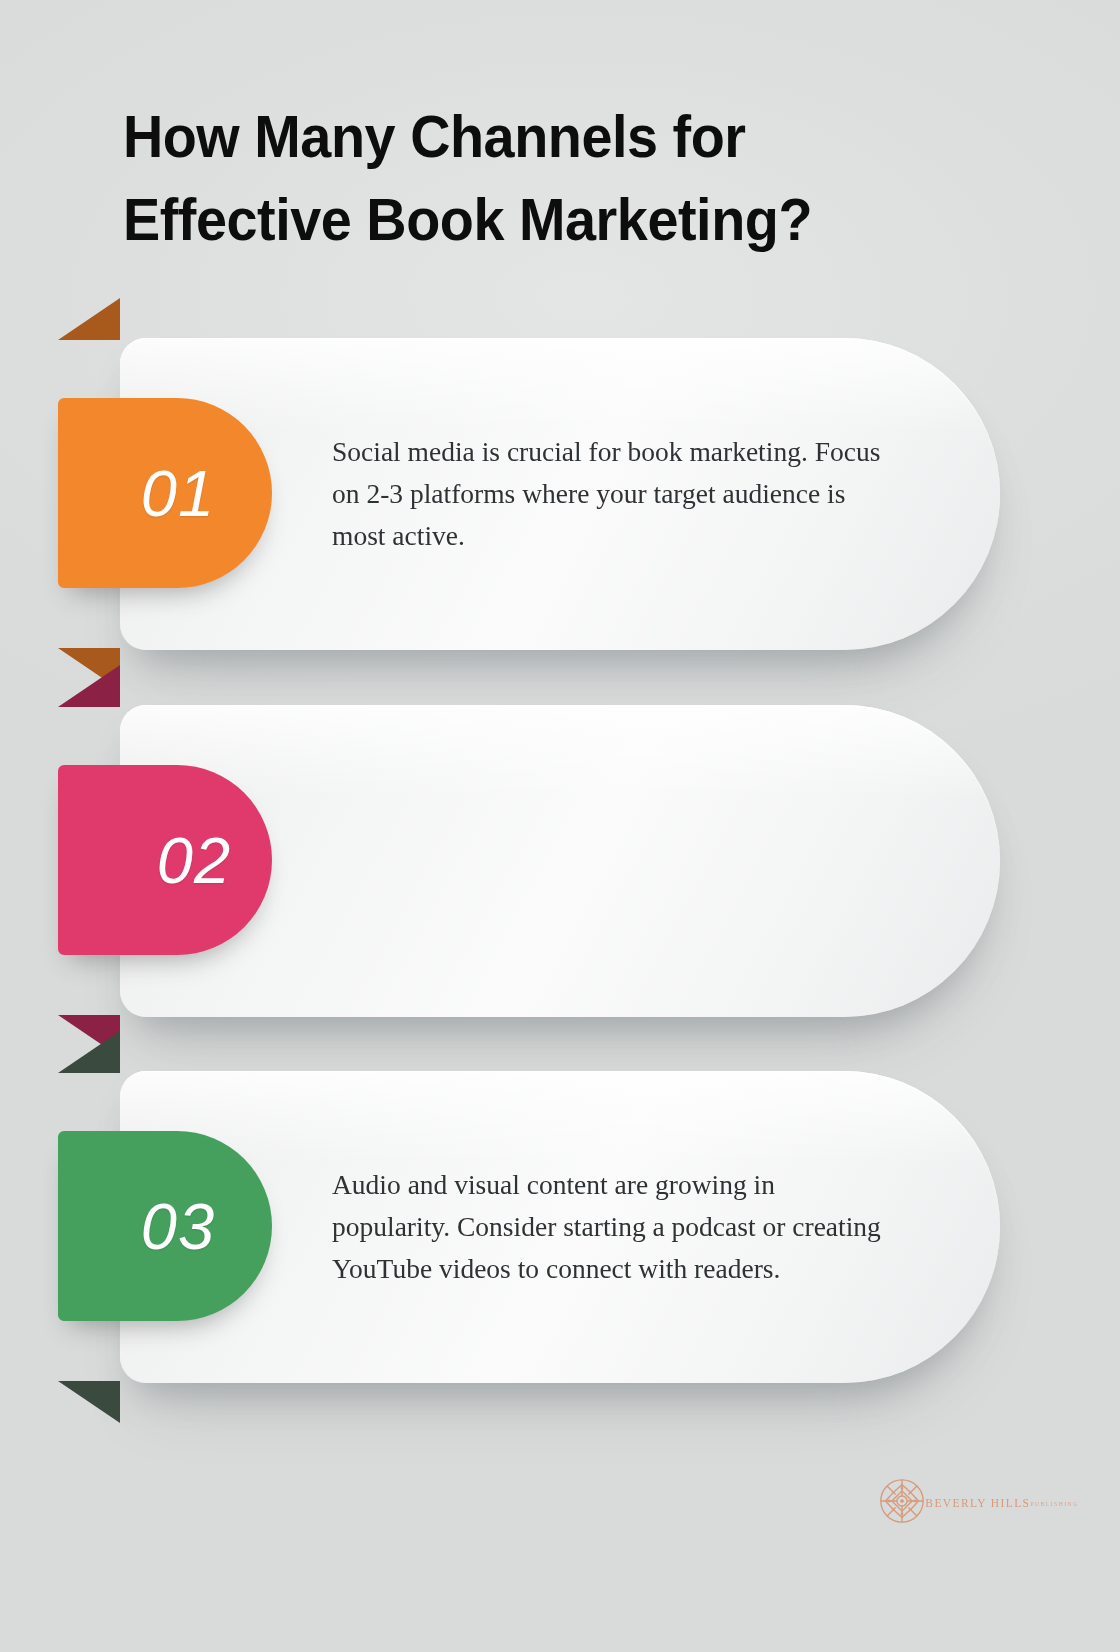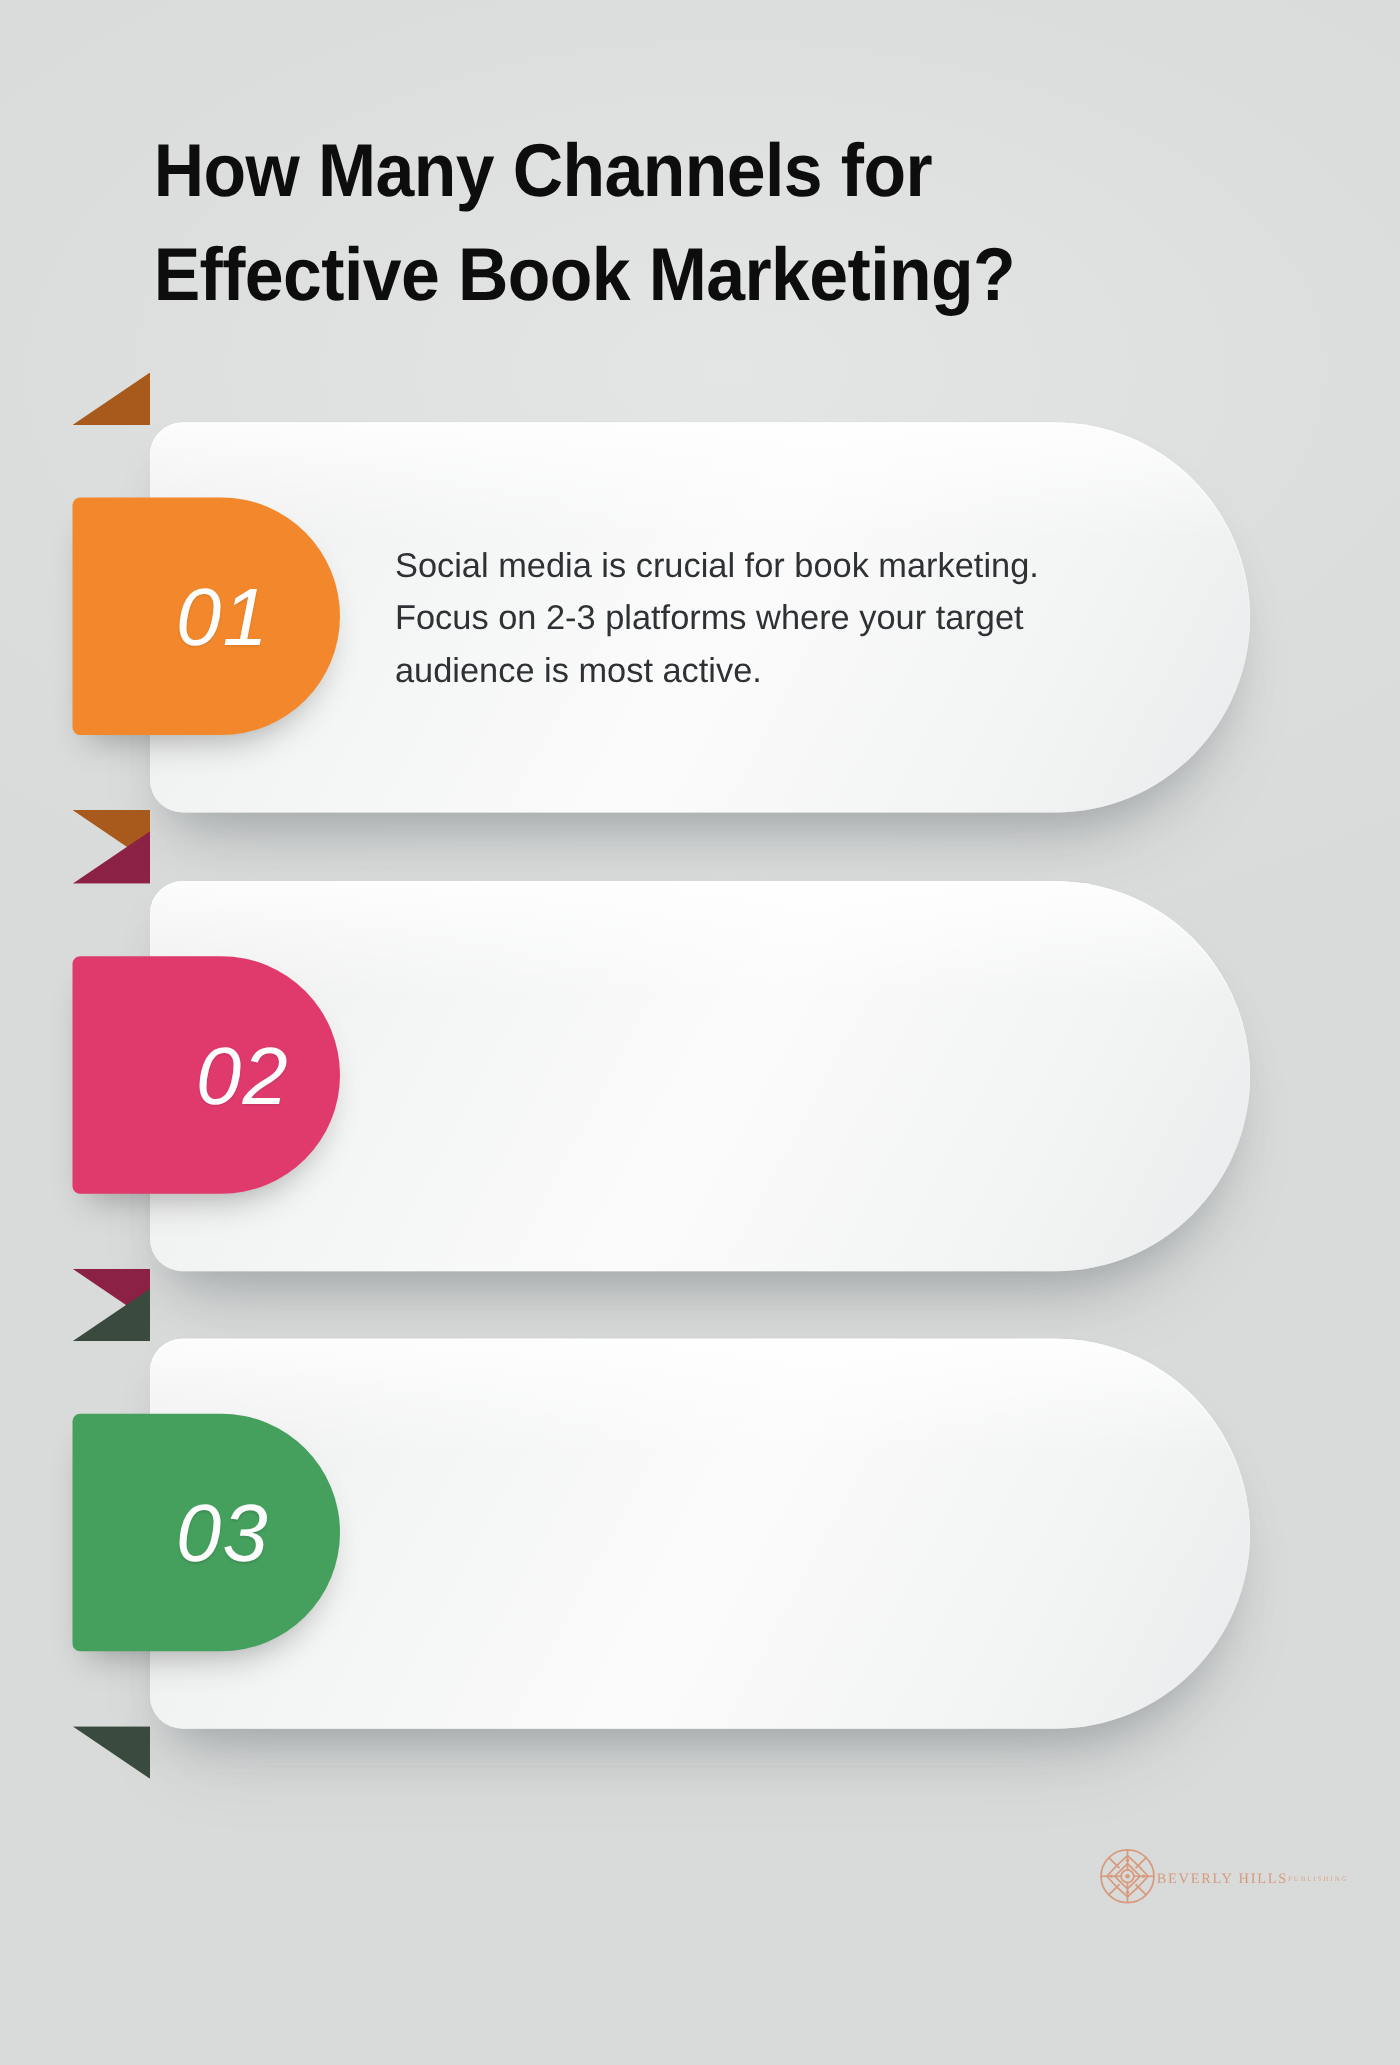--- a/index.html
+++ b/index.html
@@ -107,25 +107,25 @@
     color:#fdfdfd;
     letter-spacing:1px;
     padding-left:26px;
     text-shadow:0 1px 2px rgba(0,0,0,0.12);
     font-style:italic;
   }
 
   
   .card-text {
     position:absolute;
-    left:196px;
+    left:212px;
     top:50%;
     transform:translateY(-50%);
     width:566px;
-    font-family:Liberation Sans, sans-serif;
+    font-family:Liberation Serif, serif;
     font-weight:400;
     font-size:27.5px;
     line-height:1.52;
     color:#2f3234;
     z-index:2;
   }
 
   
   .logo {
     position:absolute;
@@ -196,20 +196,21 @@
   <div class="card" id="card-3">
     <div class="fold fold-top">
       <div class="fold-tri" style="background: rgb(59, 74, 63);"></div>
     </div>
     <div class="fold fold-bottom">
       <div class="fold-tri" style="background: rgb(59, 74, 63);"></div>
     </div>
     <div class="badge" style="background: rgb(69, 160, 93); justify-content: center;">
       <span class="badge-num">03</span>
     </div>
+    <p class="card-text">Audio and visual content are growing in popularity. Consider starting a podcast or creating YouTube videos to connect with readers.</p>
   </div>
 
   <div class="logo">
     <svg class="logo-mark" viewBox="0 0 100 100">
       <g fill="none" stroke="#d79a7c" stroke-width="3">
         <circle cx="50" cy="50" r="46"></circle>
         <circle cx="50" cy="50" r="11"></circle>
         <path d="M50 4 L50 39 M50 61 L50 96 M4 50 L39 50 M61 50 L96 50"></path>
         <path d="M17 17 L36 36 M64 64 L83 83 M83 17 L64 36 M36 64 L17 83"></path>
         <path d="M50 14 C64 26 74 36 86 50 C74 64 64 74 50 86 C36 74 26 64 14 50 C26 36 36 26 50 14 Z"></path>

